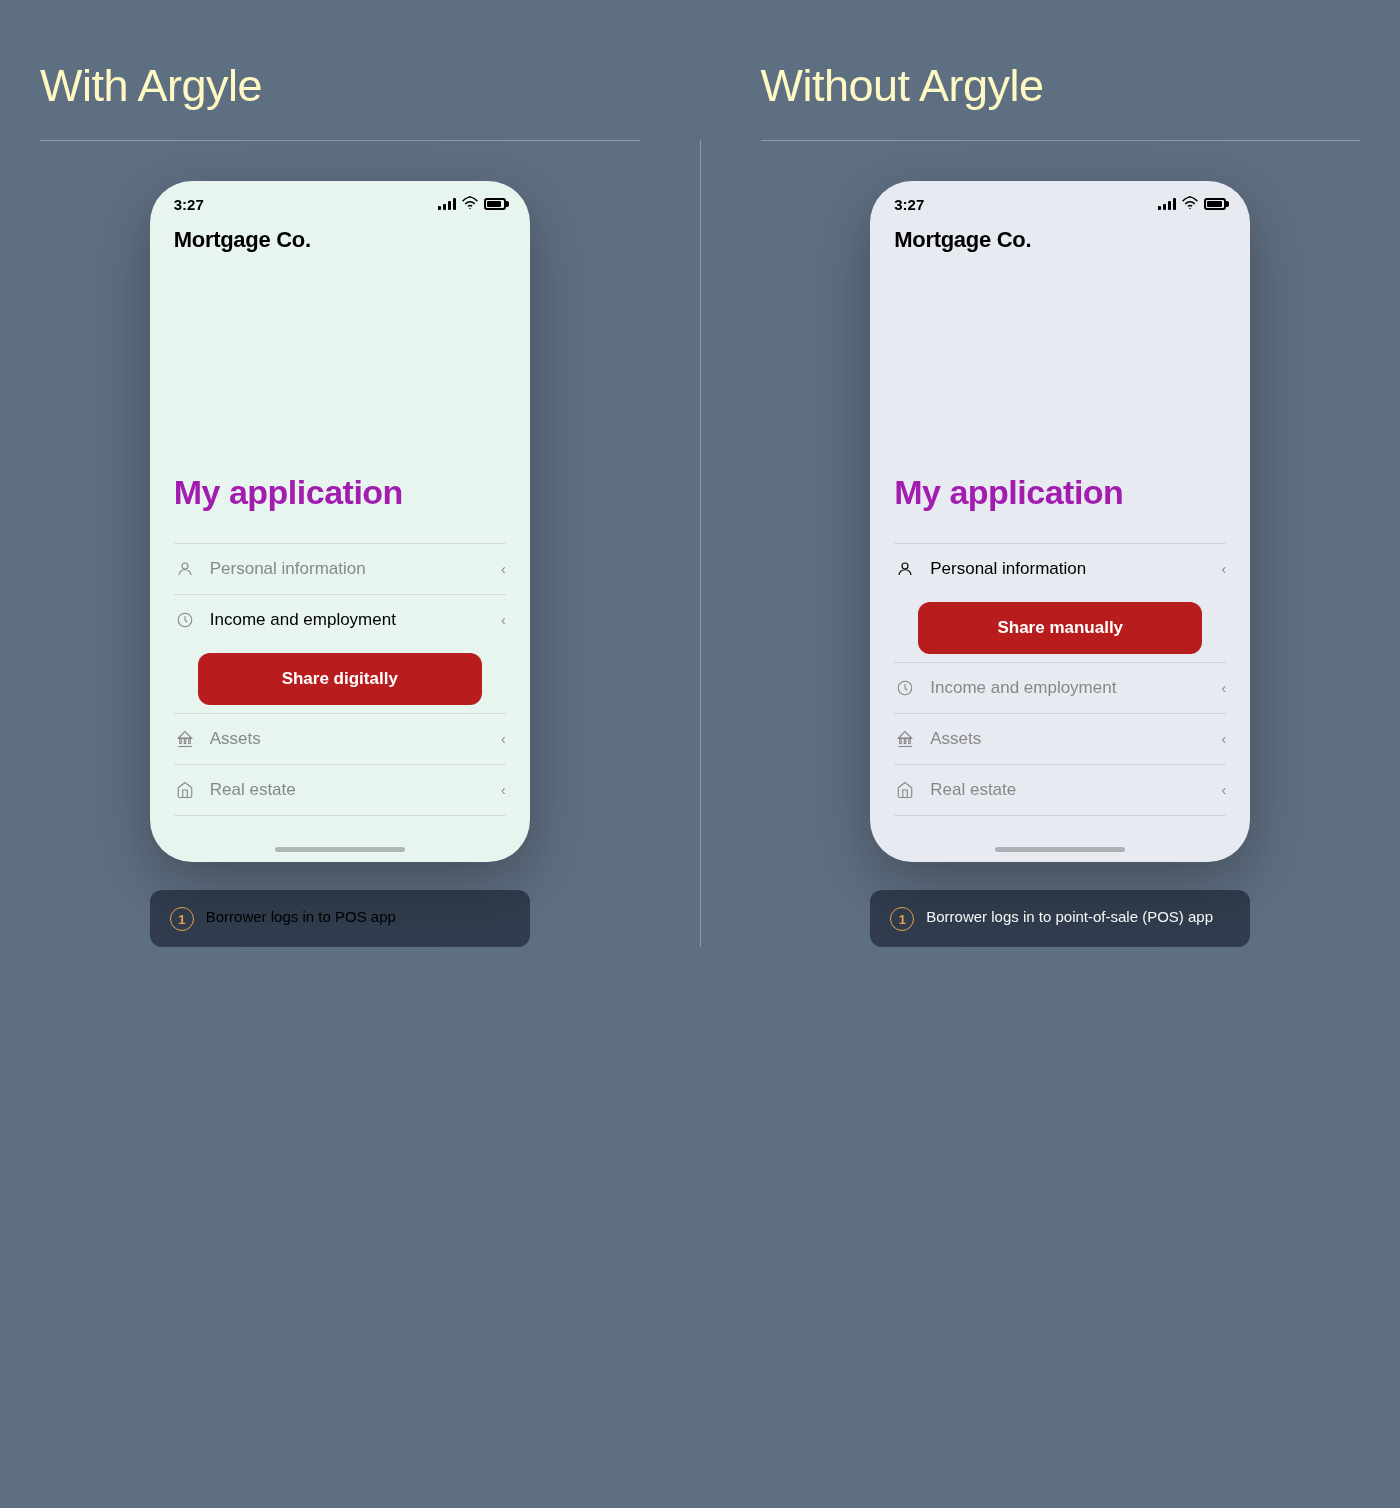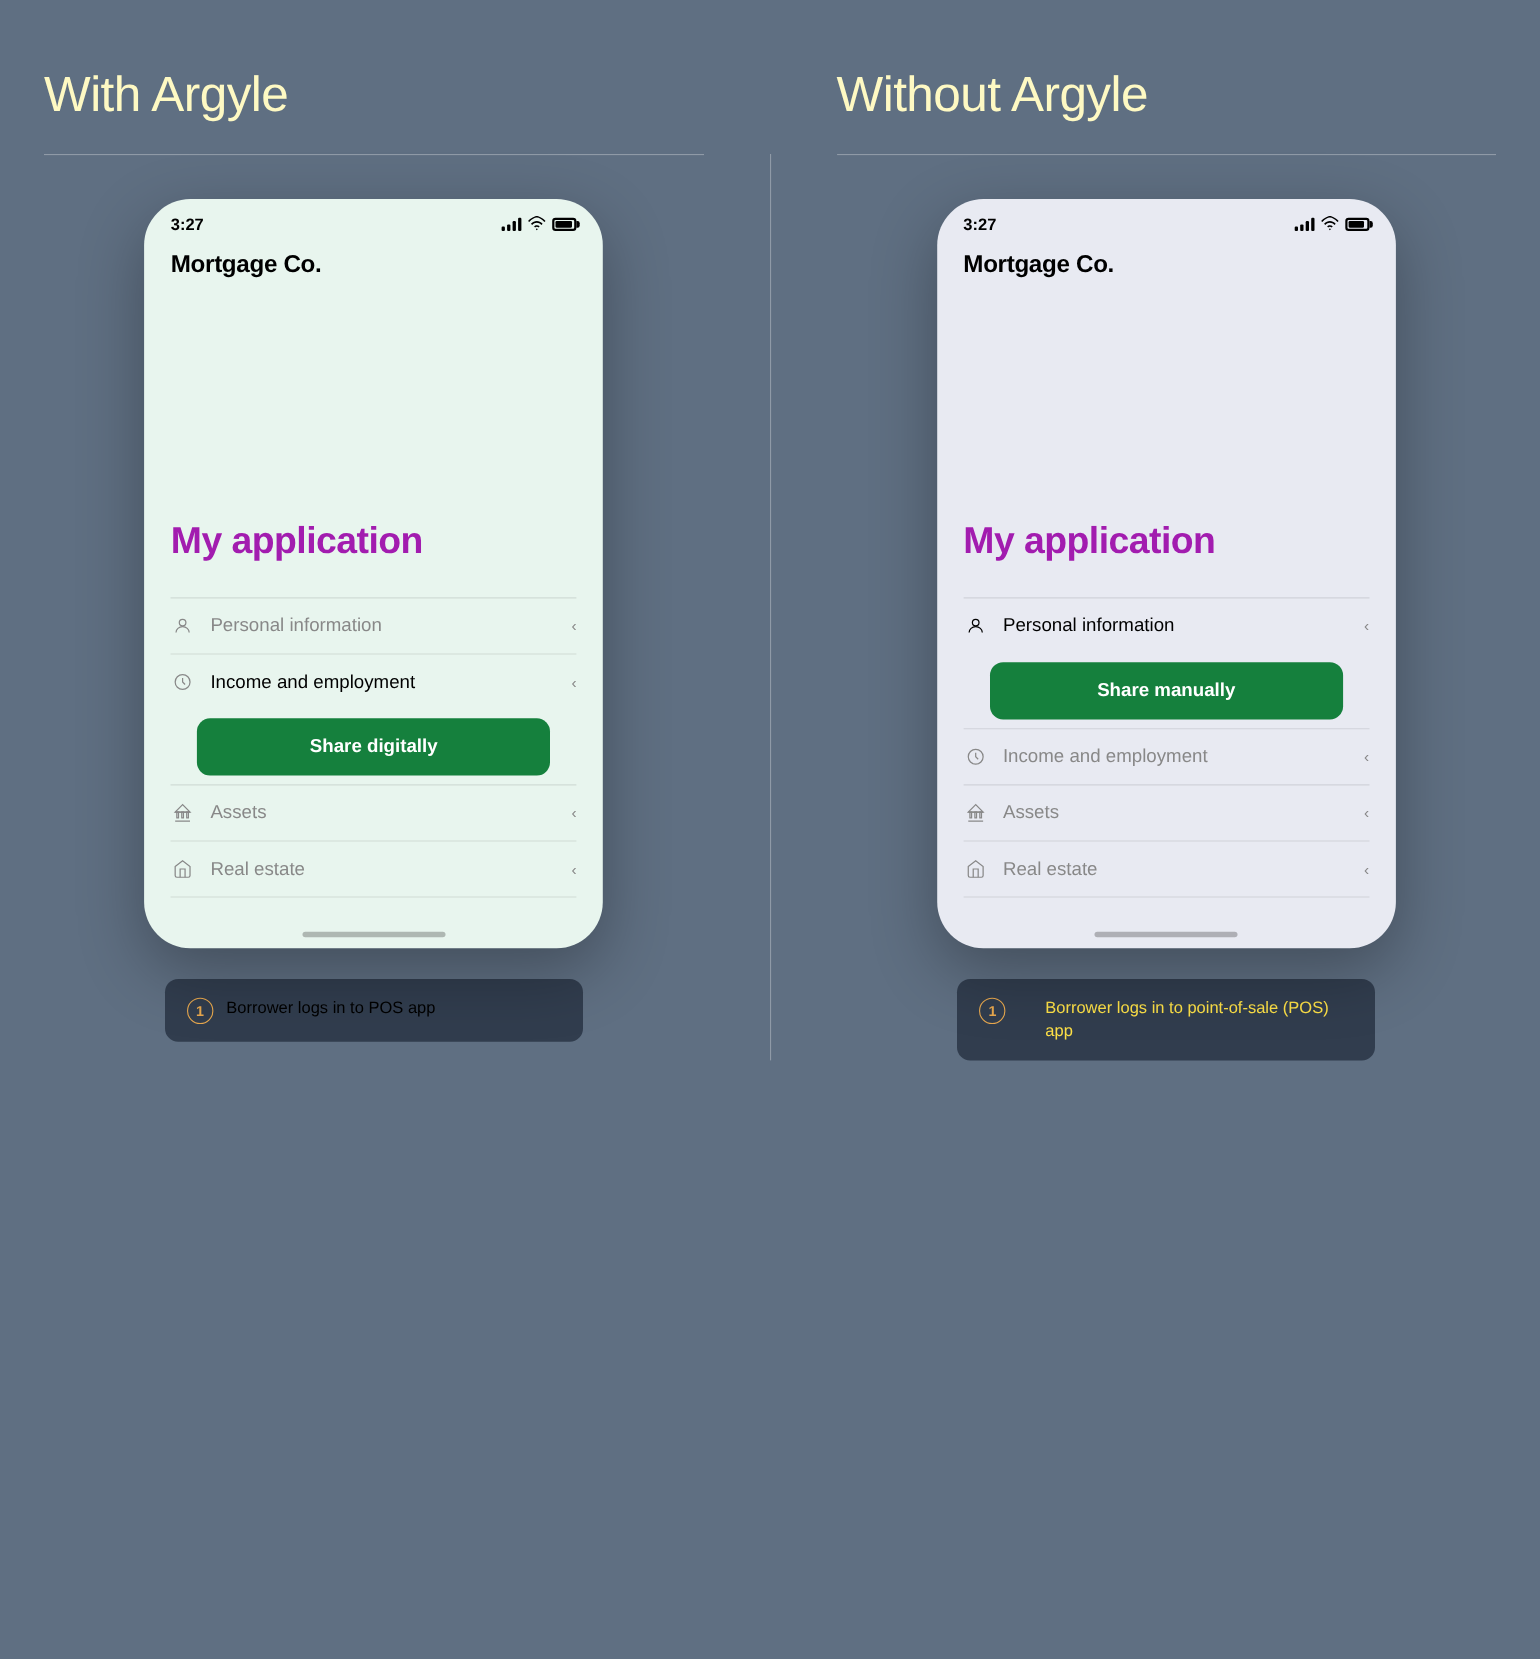--- a/index.html
+++ b/index.html
@@ -47,21 +47,21 @@
 
     .vertical-divider {
       width: 1px;
       background-color: rgba(255,255,255,0.3);
       align-self: stretch;
       margin-top: 80px;
     }
 
     
     .phone {
-      width: 417px;
+      width: 380px;
       border-radius: 42px;
       overflow: hidden;
       position: relative;
       box-shadow: 0 20px 60px rgba(0,0,0,0.3);
     }
 
     .phone-with-argyle {
       background-color: #e8f5ee;
     }
 
@@ -198,21 +198,21 @@
       color: #000;
       font-weight: 500;
     }
 
     .menu-item-chevron {
       color: #888;
       font-size: 14px;
     }
 
     .share-button {
-      background: #15803d;
+      background: #b91c1c;
       color: #fff;
       border: none;
       border-radius: 12px;
       padding: 16px 24px;
       font-size: 17px;
       font-weight: 600;
       width: 100%;
       text-align: center;
       margin: 4px 0;
       cursor: pointer;
@@ -266,22 +266,21 @@
     .caption-text {
       font-size: 15px;
       line-height: 1.4;
     }
 
     .caption-text-with-argyle {
       color: #000000;
     }
 
     .caption-text-without-argyle {
-      color: #fde047;
-      margin-left: 24px;
+      color: #ffffff;
     }
 
     
     .icon-svg {
       width: 18px;
       height: 18px;
     }
   </style>
 </head>
 <body>

